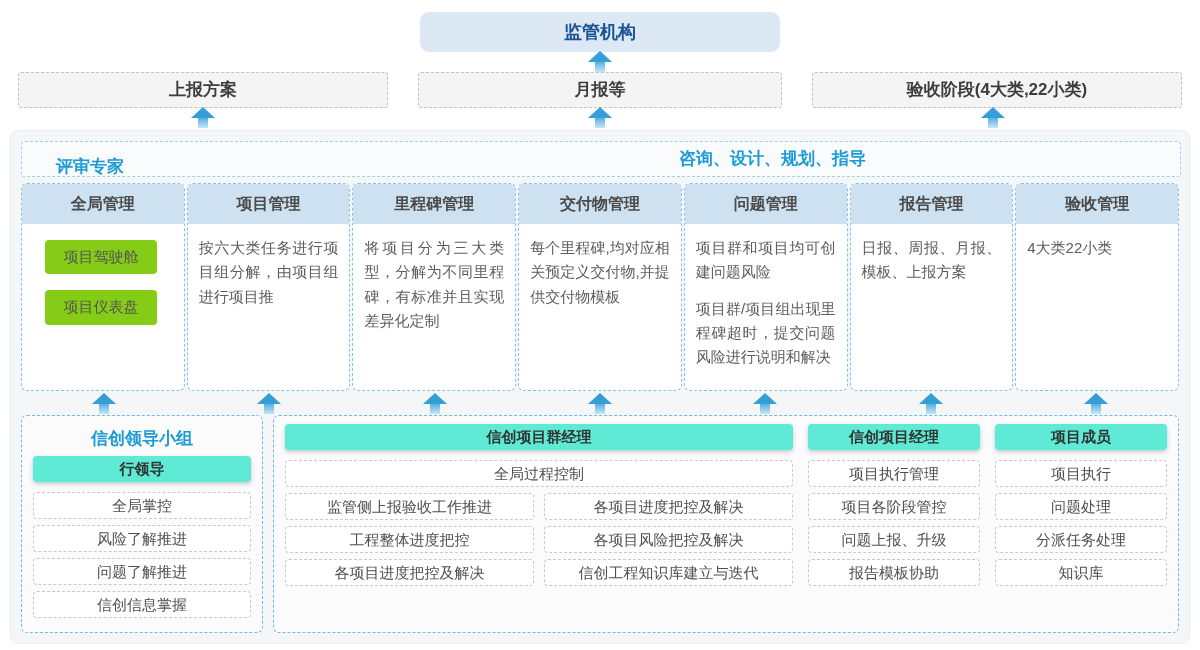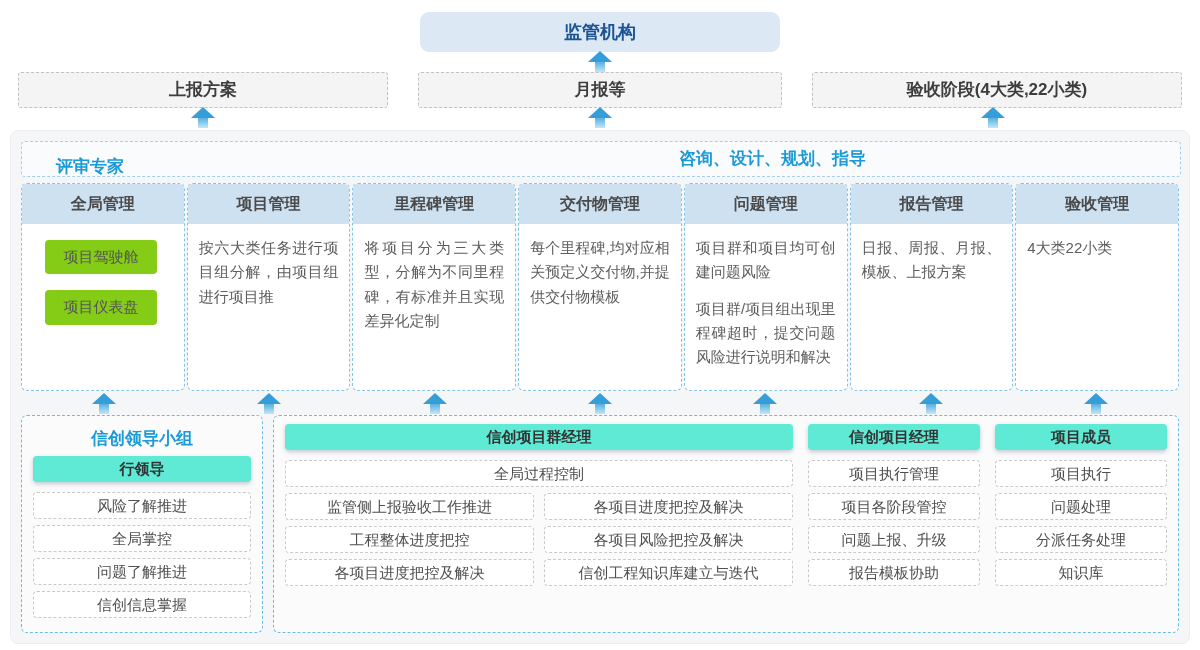--- a/index.html
+++ b/index.html
@@ -247,22 +247,22 @@
         <div class="tri"></div>
         <div class="stem"></div>
       </div>
   </div>
 
   <div class="groups">
 
     <div class="group-box leader">
       <div class="group-title">信创领导小组</div>
       <div class="role-btn">行领导</div>
+      <div class="item">全局掌控</div>
       <div class="item">风险了解推进</div>
-      <div class="item">全局掌控</div>
       <div class="item">问题了解推进</div>
       <div class="item">信创信息掌握</div>
     </div>
 
     <div class="group-box exec">
       <div class="exec-body">
 
         <div class="sub-a">
           <div class="role-btn">信创项目群经理</div>
           <div class="item full-item">全局过程控制</div>

